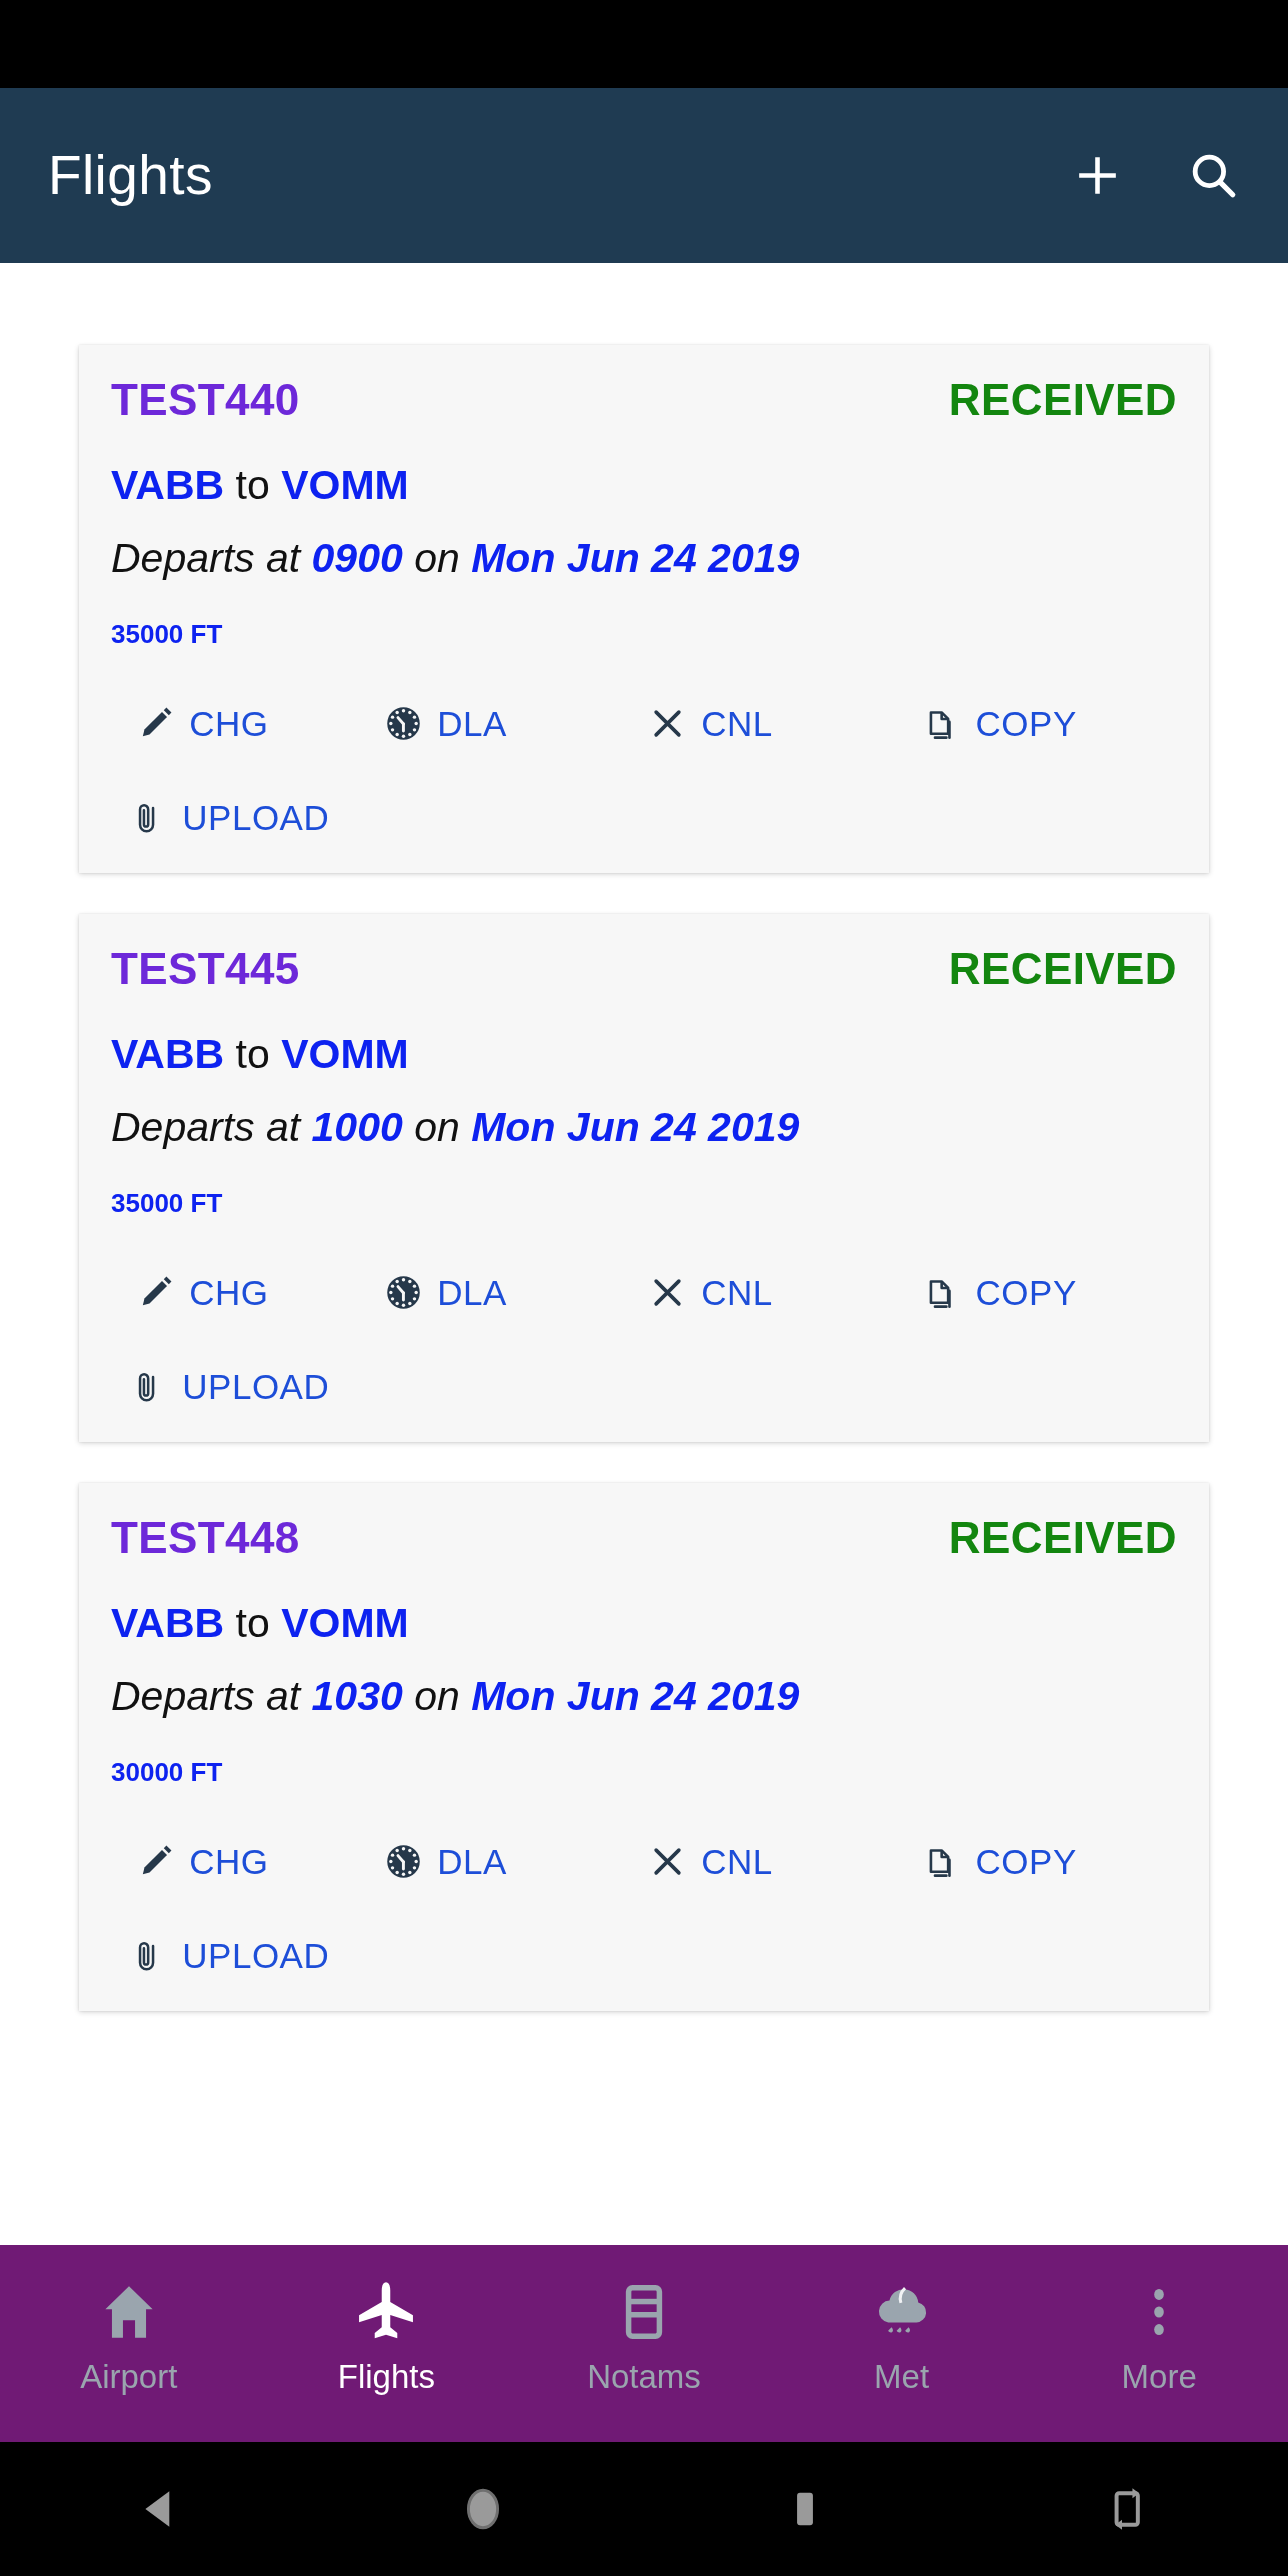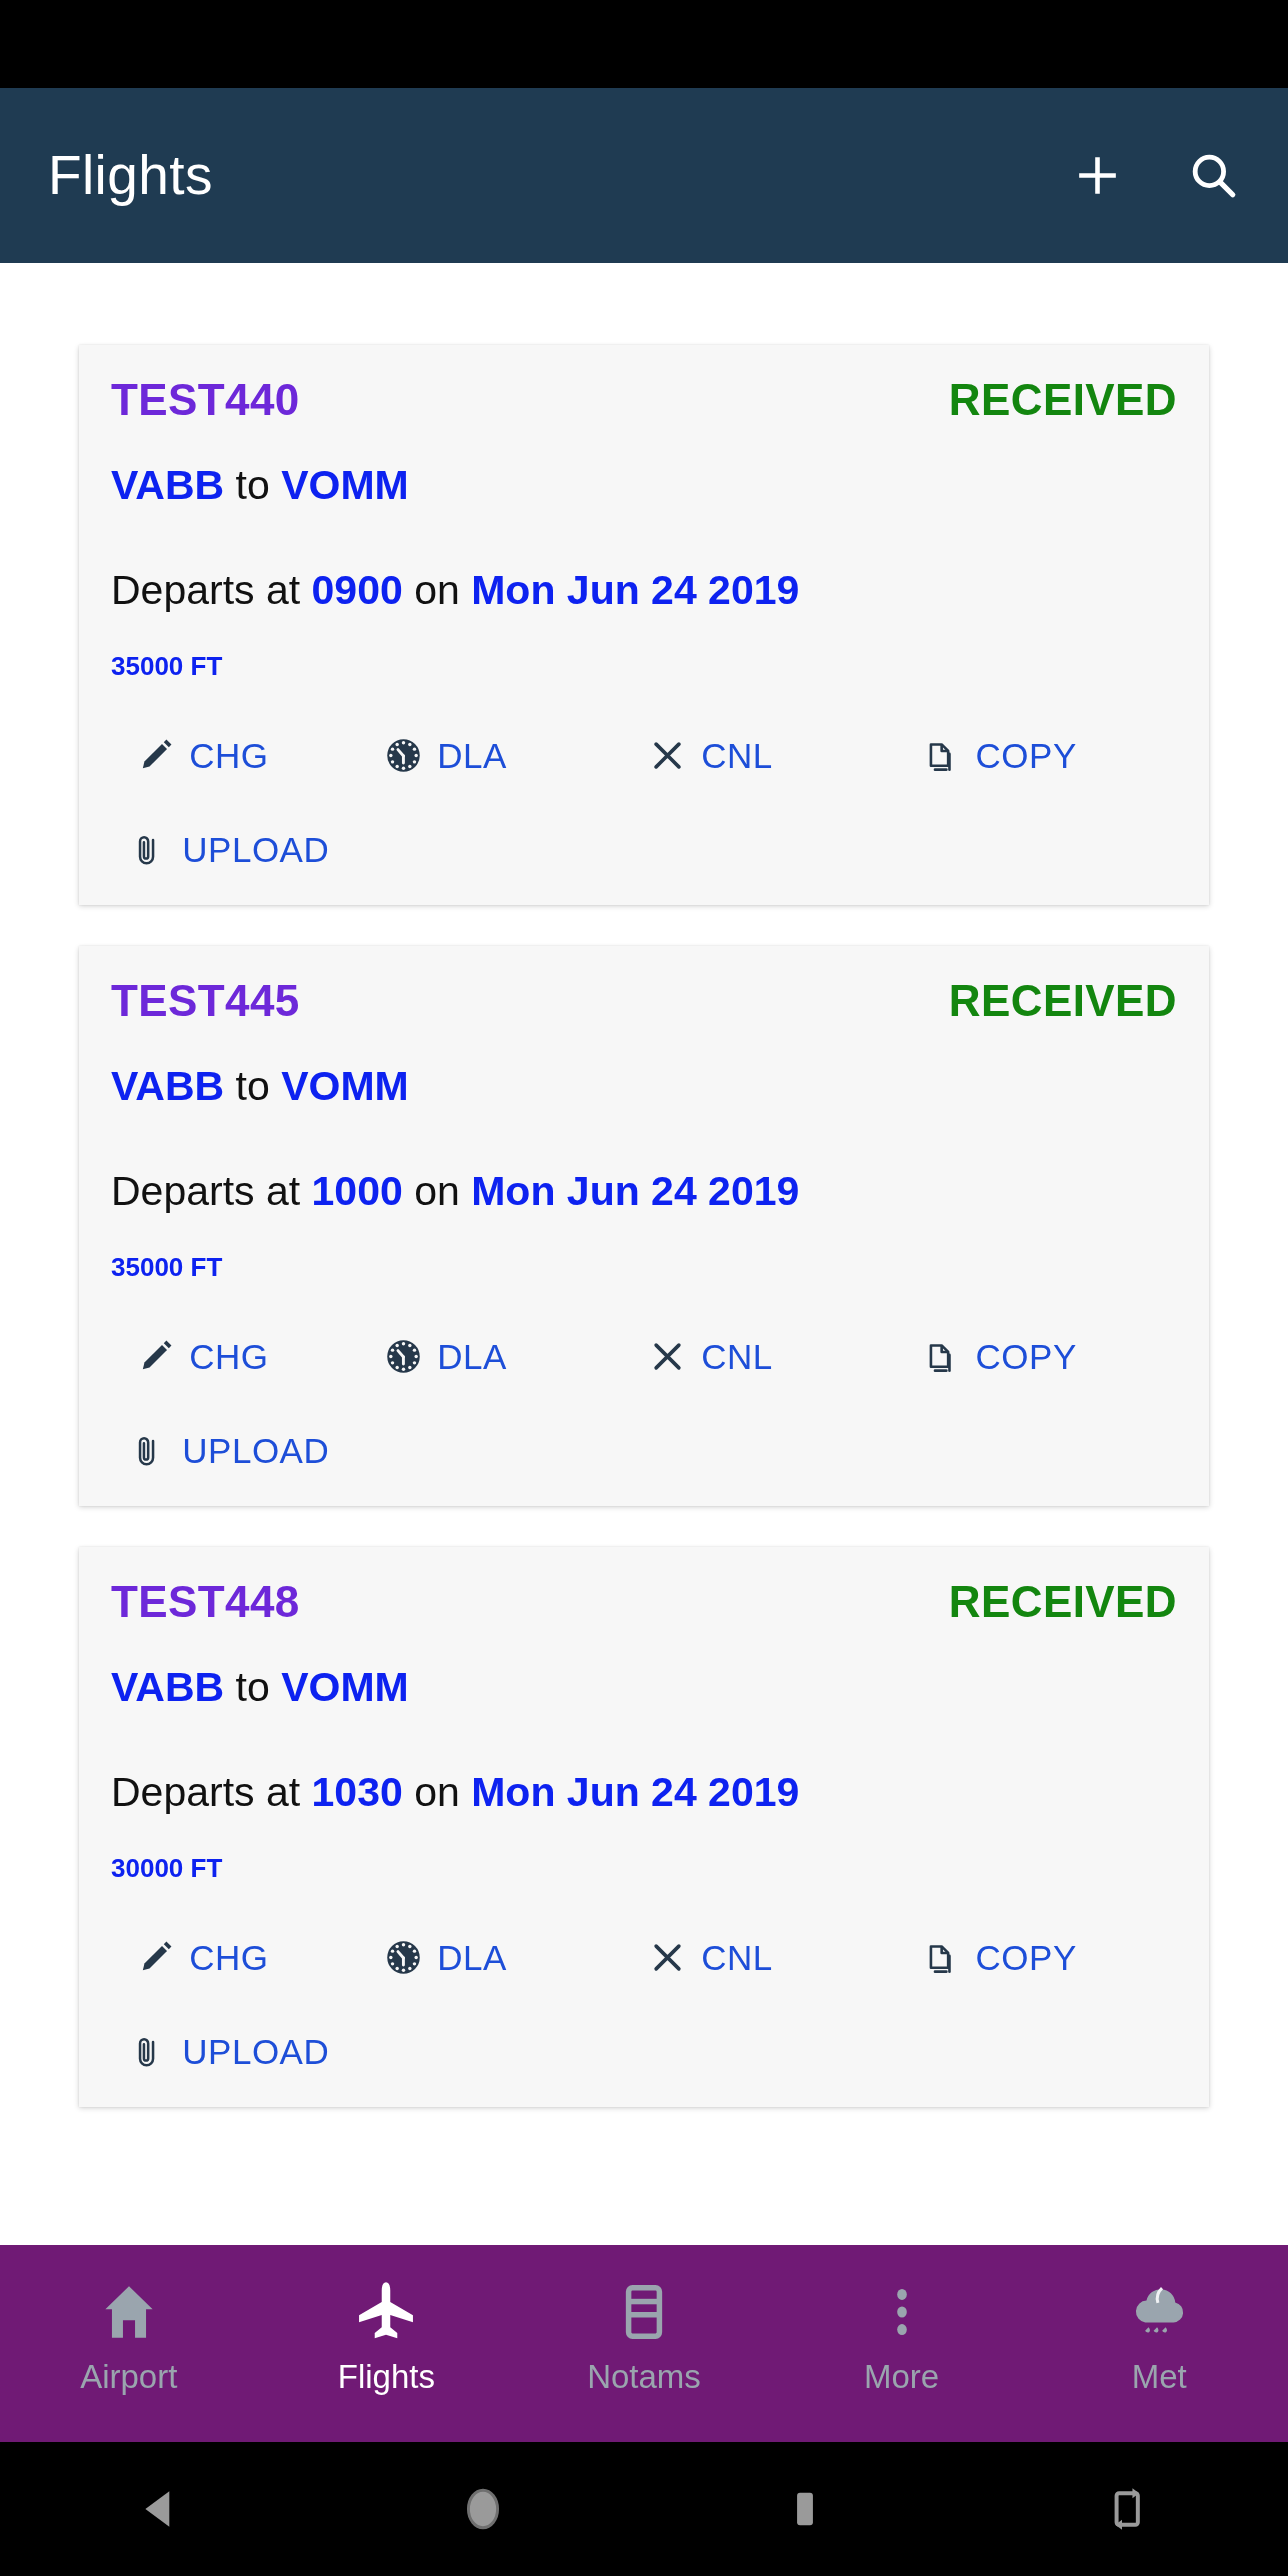--- a/index.html
+++ b/index.html
@@ -62,22 +62,22 @@
     color:#13860f; font-size:44px; font-weight:bold; letter-spacing:0.4px;
     line-height:1.05;
   }
   .route {
     padding:0 32px; margin-top:40px;
     font-size:41px; line-height:1.1; color:#111;
   }
   .route .ap { color:#0d22f0; font-weight:bold;margin-top:48px; }
   .route .to { color:#111; font-weight:400; }
   .depart {
-    padding:0 32px; margin-top:60px;
-    font-size:41px; line-height:1.1; color:#111; font-weight:400;
+    padding:0 32px; margin-top:28px;
+    font-size:41px; line-height:1.1; color:#111; font-weight:400;font-style:italic;
   }
   .depart .val { color:#0d22f0; font-weight:bold; }
   .level {
     padding:0 32px; margin-top:39px;
     font-size:26px; line-height:1.1; color:#0d22f0; font-weight:bold;
   }
 
   .actions {
     display:flex; align-items:center;
     padding:0 32px; margin-top:55px;
@@ -438,45 +438,45 @@
           <line x1="6.4" y1="8.2" x2="17.6" y2="8.2" stroke="#9aa5ae" stroke-width="2.0"></line>
           <line x1="6.4" y1="13.0" x2="17.6" y2="13.0" stroke="#9aa5ae" stroke-width="2.0"></line>
         </svg>
       </div>
       <div class="nav-label">Notams</div>
     </div>
 
     <div class="nav-item">
       <div class="nav-icon">
         <svg class="ic" width="66" height="66" viewBox="0 0 24 24">
-          <g fill="#9aa5ae">
-            <ellipse cx="12" cy="5.6" rx="1.75" ry="2.0"></ellipse>
-            <ellipse cx="12" cy="12.0" rx="1.75" ry="2.0"></ellipse>
-            <ellipse cx="12" cy="18.4" rx="1.75" ry="2.0"></ellipse>
-          </g>
-        </svg>
-      </div>
-      <div class="nav-label">More</div>
-    </div>
-
-    <div class="nav-item">
-      <div class="nav-icon">
-        <svg class="ic" width="66" height="66" viewBox="0 0 24 24">
           <path d="M7.0 15.8a4.0 4.0 0 0 1 .45-7.95A5.3 5.3 0 0 1 17.9 8.5a3.7 3.7 0 0 1-.6 7.3z" fill="#9aa5ae"></path>
           <path d="M13.1 3.3a5.3 5.3 0 0 0-1.5 5.4" fill="none" stroke="#f0f2f4" stroke-width="1.1"></path>
           <g fill="#9aa5ae">
             <path d="M8.2 17.5c.55.65.7 1.35.25 1.75-.45.4-1.1.2-1.5-.4z"></path>
             <path d="M11.3 17.5c.55.65.7 1.35.25 1.75-.45.4-1.1.2-1.5-.4z"></path>
             <path d="M14.4 17.5c.55.65.7 1.35.25 1.75-.45.4-1.1.2-1.5-.4z"></path>
           </g>
         </svg>
       </div>
       <div class="nav-label">Met</div>
     </div>
 
+    <div class="nav-item">
+      <div class="nav-icon">
+        <svg class="ic" width="66" height="66" viewBox="0 0 24 24">
+          <g fill="#9aa5ae">
+            <ellipse cx="12" cy="5.6" rx="1.75" ry="2.0"></ellipse>
+            <ellipse cx="12" cy="12.0" rx="1.75" ry="2.0"></ellipse>
+            <ellipse cx="12" cy="18.4" rx="1.75" ry="2.0"></ellipse>
+          </g>
+        </svg>
+      </div>
+      <div class="nav-label">More</div>
+    </div>
+
   </div>
 
   <div class="sys-nav">
     <div class="sys-btn">
       <span>
         <svg class="ic" width="50" height="50" viewBox="0 0 24 24">
           <path d="M16 3.5 L16 20.5 L4.5 12 Z" fill="#9a9a9a"></path>
         </svg>
       </span>
     </div>

